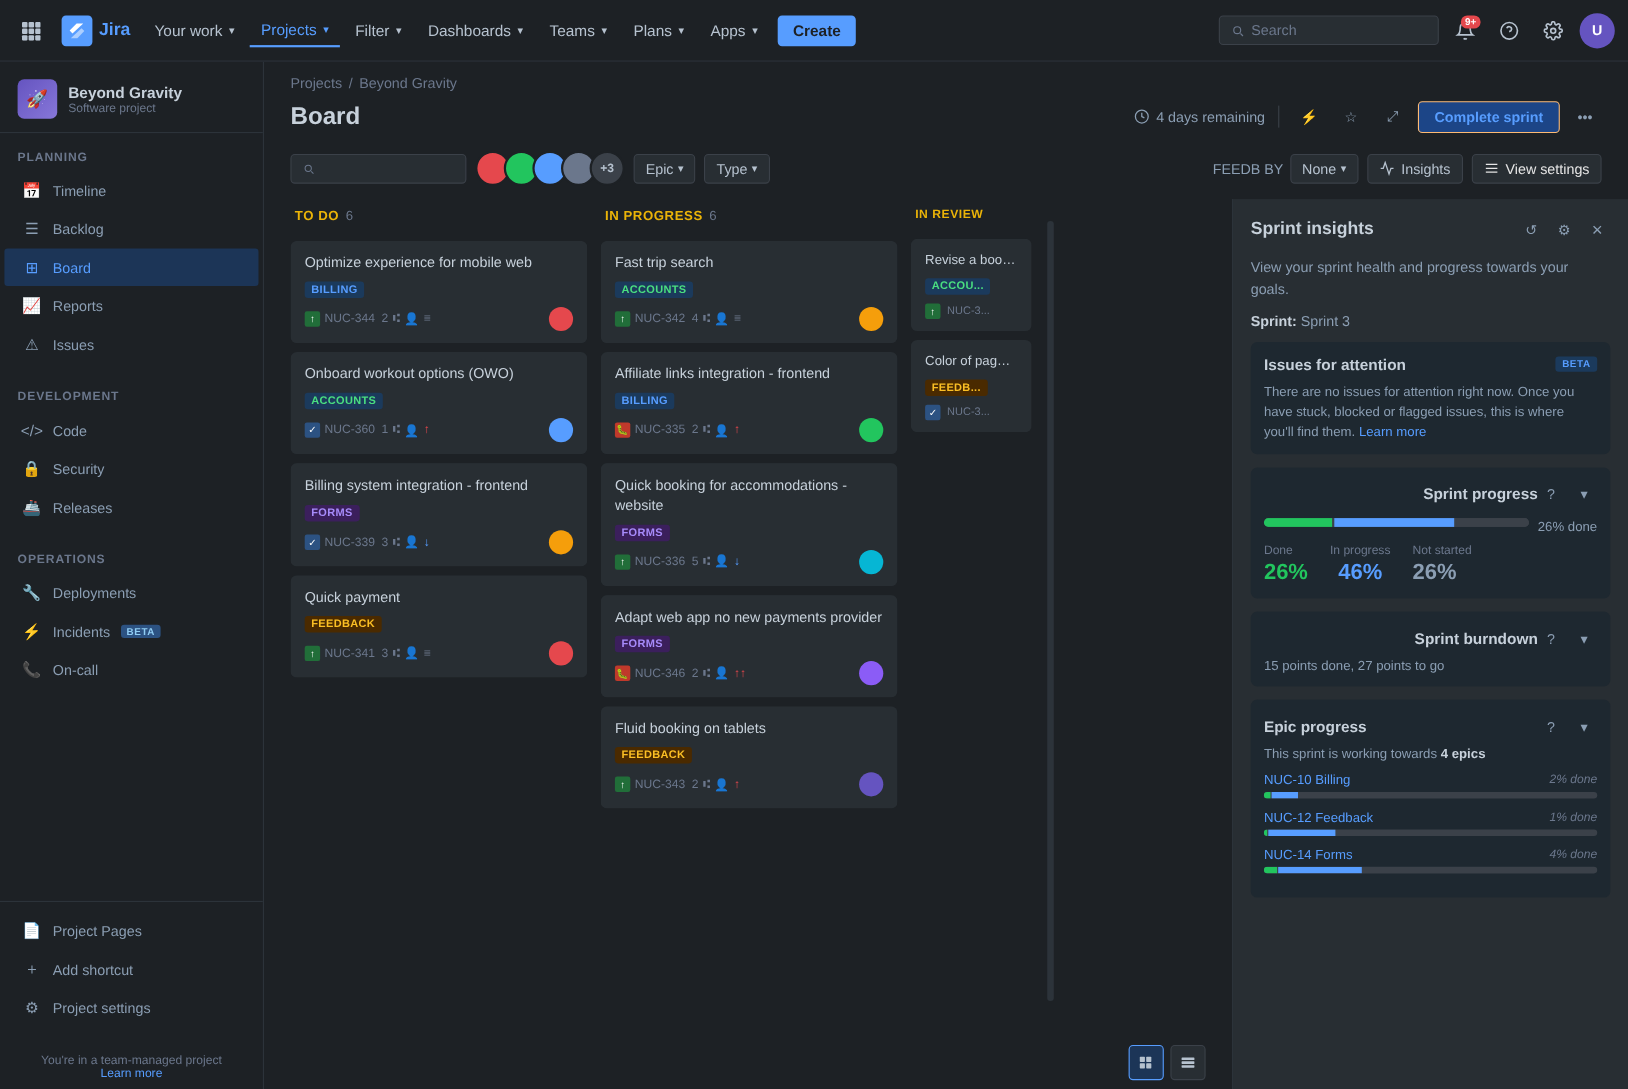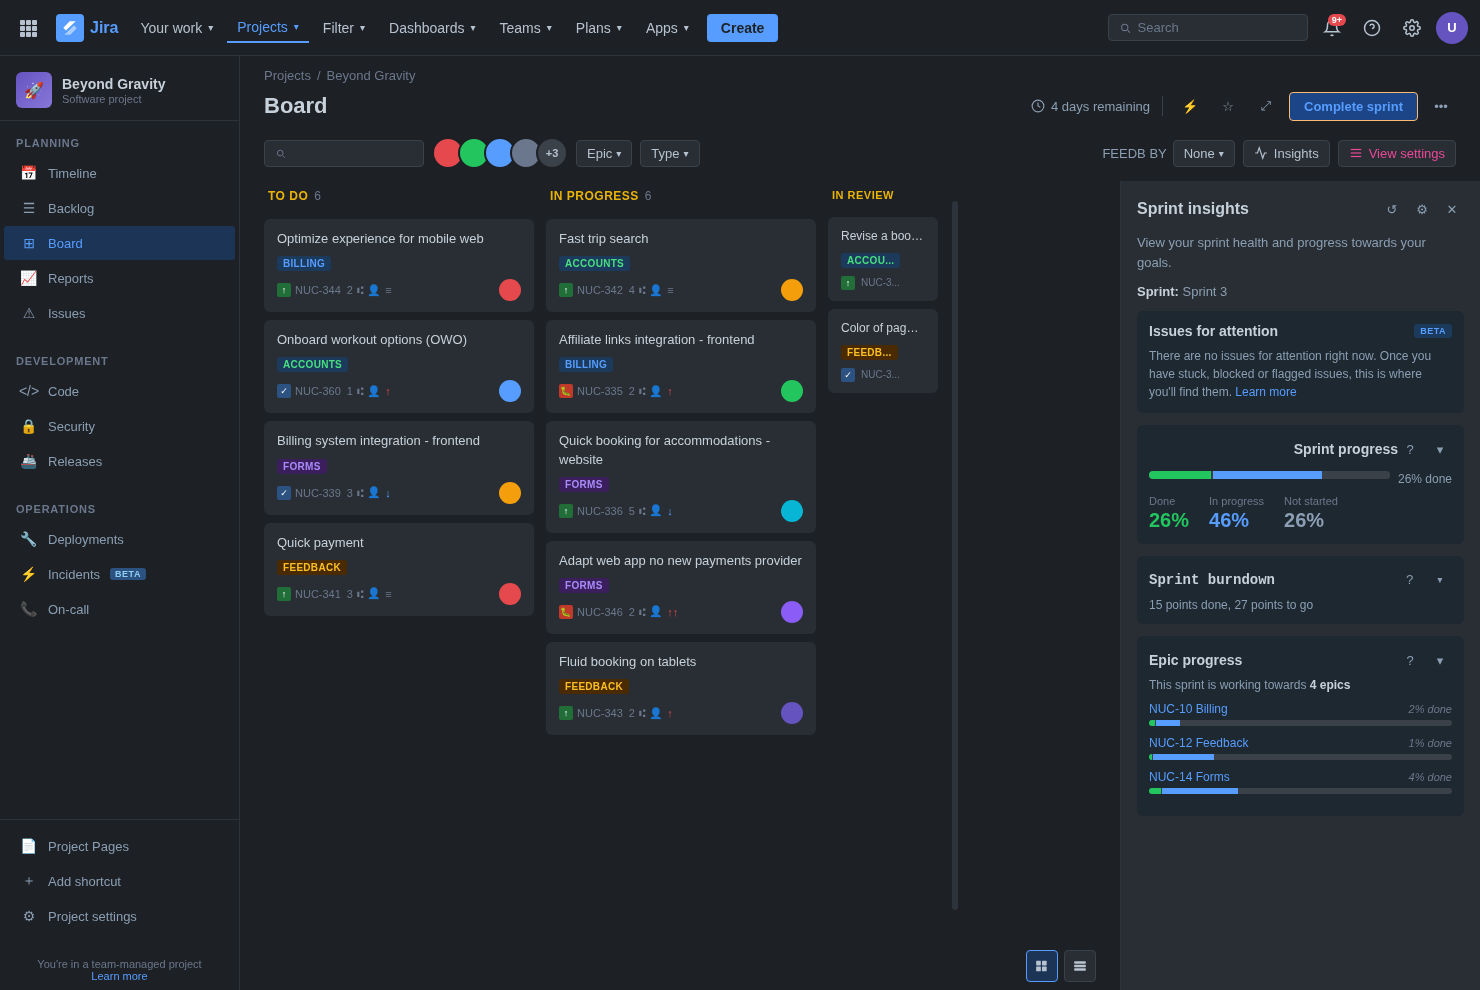--- a/index.html
+++ b/index.html
@@ -61,21 +61,21 @@
     .search-board input { background: none; border: none; outline: none; color: #b6c2cf; font-size: 13px; width: 100%; }
     .avatars-group { display: flex; align-items: center; }
     .av-item { width: 32px; height: 32px; border-radius: 50%; border: 2px solid #1d2125; margin-left: -6px; font-size: 11px; font-weight: 700; display: flex; align-items: center; justify-content: center; color: white; cursor: pointer; }
     .av-item:first-child { margin-left: 0; }
     .av-more { background: #3b4149; color: #b6c2cf; font-size: 11px; }
     .filter-btn { display: flex; align-items: center; gap: 4px; padding: 5px 10px; border: 1px solid #3b4149; border-radius: 4px; cursor: pointer; color: #b6c2cf; background: #282e33; font-size: 13px; }
     .filter-btn .chevron { font-size: 10px; }
     .toolbar-right { margin-left: auto; display: flex; align-items: center; gap: 8px; }
     .group-by { display: flex; align-items: center; gap: 6px; font-size: 13px; color: #8b9eb3; }
     .insights-btn { display: flex; align-items: center; gap: 6px; padding: 5px 10px; border: 1px solid #3b4149; border-radius: 4px; cursor: pointer; color: #b6c2cf; background: #282e33; font-size: 13px; }
-    .view-settings-btn { display: flex; align-items: center; gap: 6px; padding: 5px 10px; border: 1px solid #3b4149; border-radius: 4px; cursor: pointer; color: #ec4899; background: #282e33; font-size: 13px; }
+    .view-settings-btn { display: flex; align-items: center; gap: 6px; padding: 5px 10px; border: 1px solid #3b4149; border-radius: 4px; cursor: pointer; color: #e5e5e5; background: #282e33; font-size: 13px; }
 
     
     .board-area { display: flex; flex: 1; overflow: hidden; padding: 0 24px 16px; gap: 12px; }
     .board-column { width: 270px; flex-shrink: 0; display: flex; flex-direction: column; }
     .column-header { padding: 8px 4px; display: flex; align-items: center; gap: 6px; margin-bottom: 8px; }
     .column-title { font-size: 12px; font-weight: 700; color: #eab308; text-transform: uppercase; letter-spacing: 0.5px; }
     .column-count { font-size: 12px; color: #6b778c; }
     .column-cards { flex: 1; overflow-y: auto; display: flex; flex-direction: column; gap: 8px; padding-bottom: 8px; }
     .column-cards::-webkit-scrollbar { width: 4px; }
     .column-cards::-webkit-scrollbar-thumb { background: #3b4149; border-radius: 2px; }
@@ -130,26 +130,26 @@
     .progress-bar-wrap { display: flex; height: 8px; border-radius: 4px; overflow: hidden; background: #3b4149; margin-bottom: 8px; gap: 2px; }
     .progress-bar-done { background: #22c55e; }
     .progress-bar-inprogress { background: #579dff; }
     .progress-bar-notstarted { background: #3b4149; }
     .progress-pct-label { font-size: 12px; color: #8b9eb3; white-space: nowrap; }
     .progress-stats { display: flex; gap: 20px; }
     .progress-stat { }
     .progress-stat-label { font-size: 11px; color: #6b778c; margin-bottom: 2px; }
     .progress-stat-value { font-size: 20px; font-weight: 700; }
     .stat-green { color: #22c55e; }
-    .stat-blue { color: #579dff; }
+    .stat-blue { color: #579dff; text-align: center; }
     .stat-gray { color: #8b9eb3; }
 
     
     .burndown-card { background: #1e2830; border-radius: 6px; padding: 12px; }
-    .burndown-card-header { display: flex; align-items: center; justify-content: space-between; margin-bottom: 6px; font-family: Liberation Mono, monospace; }
+    .burndown-card-header { display: flex; align-items: center; justify-content: flex-end; margin-bottom: 6px; }
     .burndown-info { font-size: 12px; color: #8b9eb3; }
 
     
     .epic-card { background: #1e2830; border-radius: 6px; padding: 12px; }
     .epic-card-header { display: flex; align-items: center; justify-content: space-between; margin-bottom: 6px; }
     .epic-desc { font-size: 12px; color: #8b9eb3; margin-bottom: 10px; }
     .epic-desc strong { color: #c7d1db; }
     .epic-item { margin-bottom: 10px; }
     .epic-item-header { display: flex; align-items: center; justify-content: space-between; margin-bottom: 4px; }
     .epic-link { color: #579dff; font-size: 12px; text-decoration: none; }

